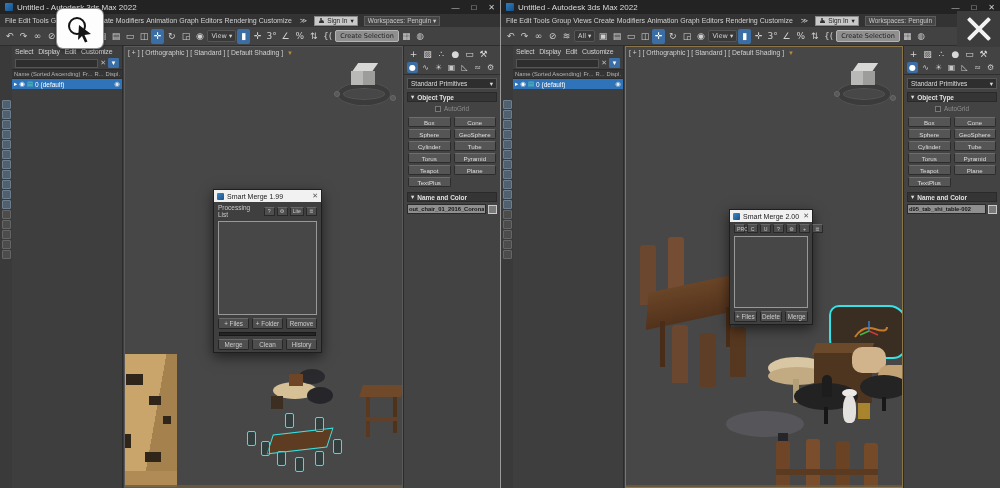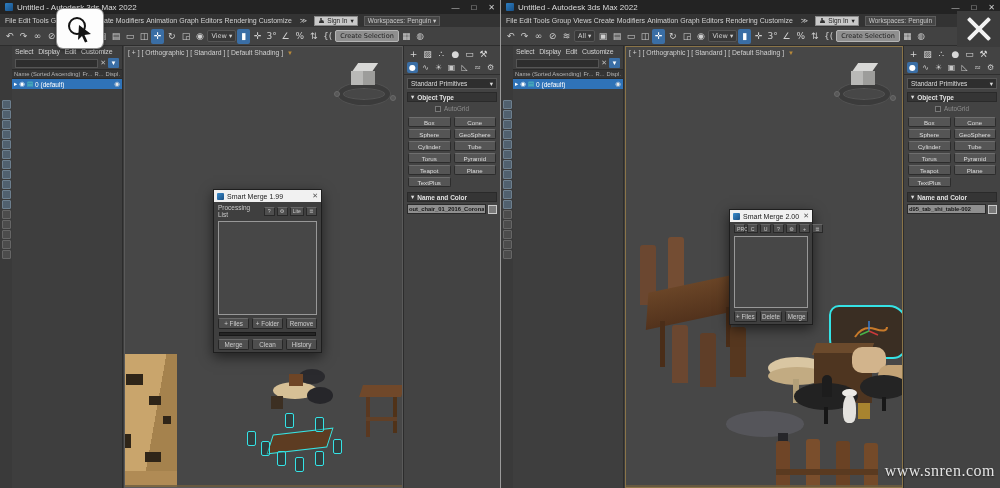--- a/index.html
+++ b/index.html
@@ -595,14 +595,13 @@
   <div class="cursor-overlay">
     <svg width="30" height="28" viewBox="0 0 30 28">
       <circle cx="12" cy="11" r="8" fill="none" stroke="#141414" stroke-width="2"></circle>
       <path d="M14 10 L26 19 L19.5 20 L22.5 26.5 L20 27.5 L17 21 L13 25 Z" fill="#141414"></path>
     </svg>
   </div>
   <div class="close-overlay">
     <span class="xbar"></span>
     <span class="xbar"></span>
   </div>
-  <div class="watermark">www.snren.com</div>
 </div>
 
 </body></html>

